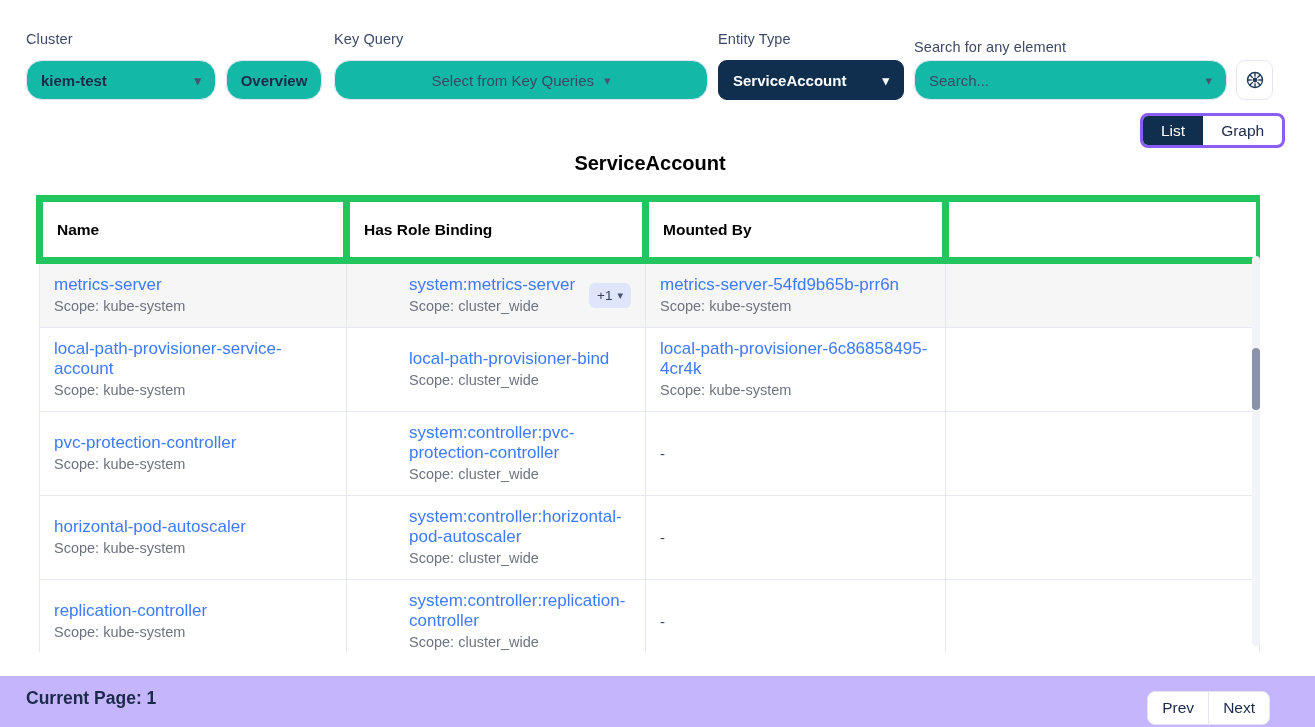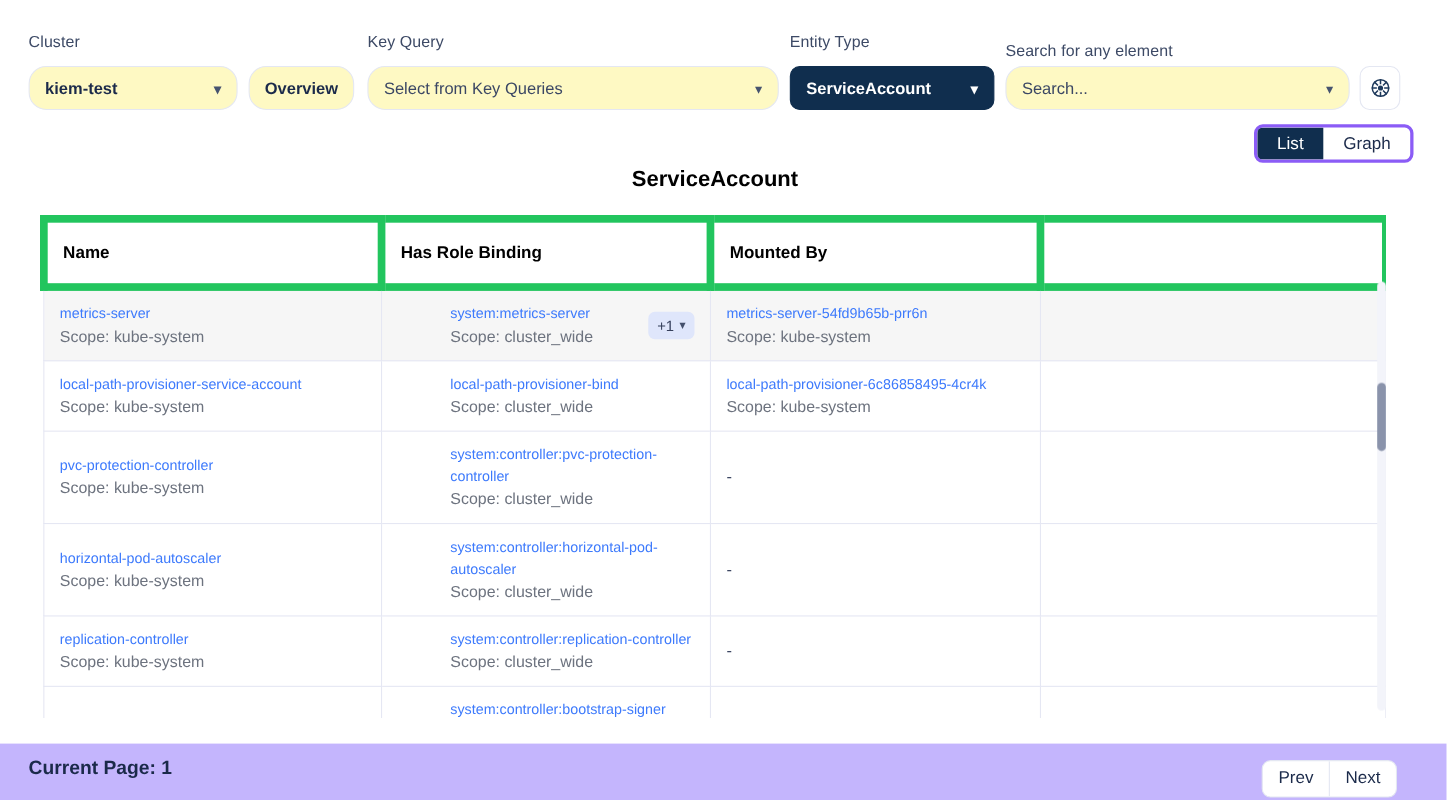--- a/index.html
+++ b/index.html
@@ -22,21 +22,21 @@
     white-space: nowrap;
   }
 
   .ctl {
     position: absolute;
     display: flex;
     align-items: center;
     justify-content: space-between;
     border: 1px solid #e4e7f2;
     border-radius: 16px;
-    background: #fef9c3;
+    background: #14b8a6;
     font-size: 15px;
     padding: 0 14px;
     height: 40px;
     cursor: pointer;
     color: #1b2a4a;
   }
   .ctl.bold { font-weight: bold; }
   .ctl .chev { color: #46536f; font-size: 13px; margin-left: 10px; line-height: 1; }
 
   .ctl.primary {
@@ -125,21 +125,21 @@
   }
   tbody tr.alt td { background: #f6f6f6; }
 
   col.c1 { width: 307px; }
   col.c2 { width: 299px; }
   col.c3 { width: 300px; }
   col.c4 { width: 314px; }
 
   .link {
     color: #3d7afc;
-    font-size: 13px;
+    font-size: 17px;
     line-height: 20px;
     word-break: break-word;
     cursor: pointer;
   }
   .scope {
     color: #6d737f;
     font-size: 14.5px;
     line-height: 20px;
     margin-top: 1px;
   }
@@ -219,21 +219,21 @@
   <div class="ctl bold" style="left:26px; top:60px; width:190px;">
     <span>kiem-test</span>
     <span class="chev">▾</span>
   </div>
 
   <div class="ctl btn" style="left:226px; top:60px; width:96px;">
     <span>Overview</span>
   </div>
 
   <span class="field-label" style="left:334px; top:31px;">Key Query</span>
-  <div class="ctl" style="left:334px; top:60px; width:374px;">
+  <div class="ctl" style="left:334px; top:60px; width:374px;justify-content:center;">
     <span class="ph">Select from Key Queries</span>
     <span class="chev">▾</span>
   </div>
 
   <span class="field-label" style="left:718px; top:31px;">Entity Type</span>
   <div class="ctl primary" style="left:718px; top:60px; width:186px;">
     <span>ServiceAccount</span>
     <span class="chev">▾</span>
   </div>
 

